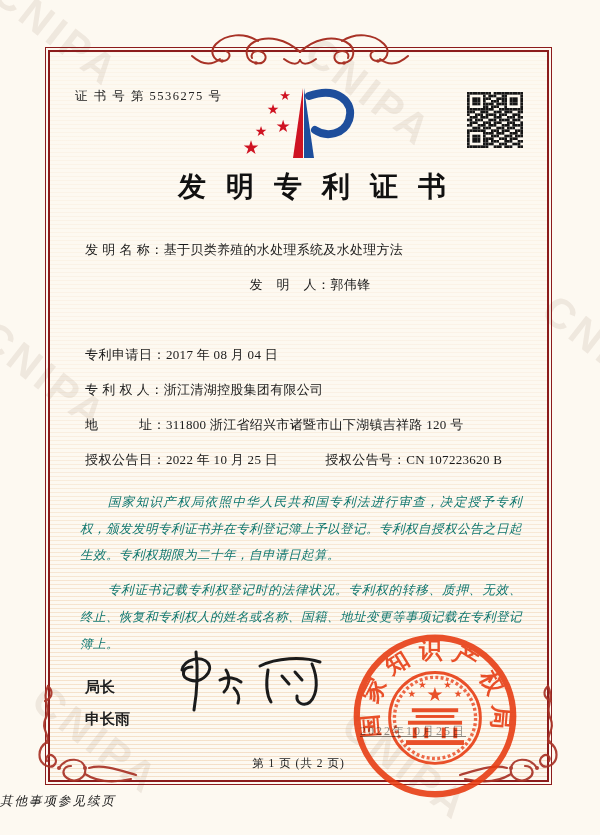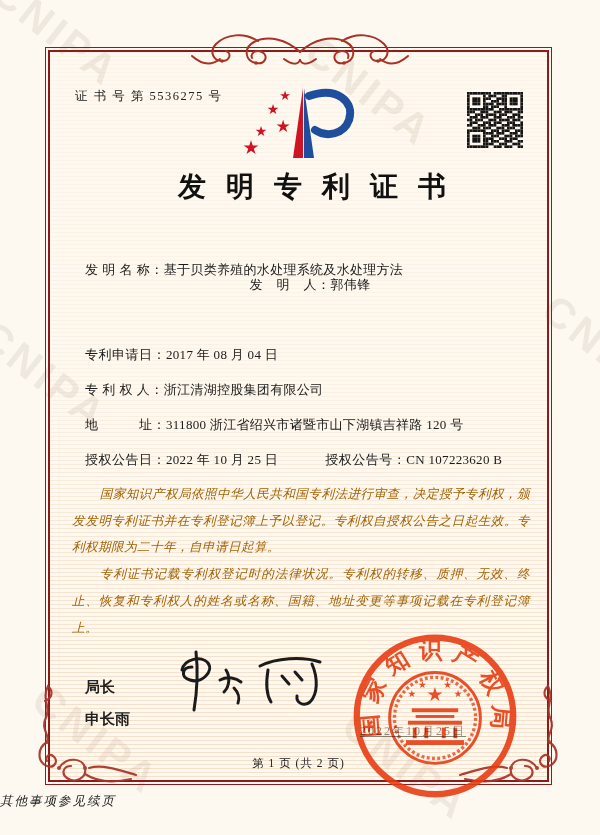--- a/index.html
+++ b/index.html
@@ -29,21 +29,21 @@
 
   .title{position:absolute;left:0;right:0;top:168px;text-align:center;
          font-size:28px;font-weight:700;color:#111;letter-spacing:20px;text-indent:20px;z-index:3;margin-left:24px;}
 
   .row{position:absolute;left:85px;width:450px;font-size:13px;color:#1a1a1a;z-index:3;white-space:nowrap;}
   .row .lbl{letter-spacing:.5px;}
   .row .val{letter-spacing:.3px;}
   .pair2{margin-left:44px;}
 
   .paras{position:absolute;left:72px;top:481px;width:458px;z-index:3;}
-  .paras p{margin:0;font-size:12.6px;line-height:2.12em;color:#a16207;
+  .paras p{margin:8px;font-size:12.6px;line-height:2.12em;color:#0f766e;
            font-style:italic;text-indent:2.2em;letter-spacing:.4px;text-align:justify;}
 
   .director{position:absolute;left:85px;top:671px;z-index:3;
             font-family:"Liberation Sans","DejaVu Sans",sans-serif;
             font-size:15px;font-weight:600;color:#222;line-height:32px;}
   .signature{position:absolute;left:168px;top:640px;z-index:4;}
 
   .seal{position:absolute;left:350px;top:631px;z-index:6;opacity:.95;}
   .seal-date{position:absolute;left:360px;top:723px;z-index:7;font-size:12px;color:#3c3c3c;
              letter-spacing:2px;opacity:.55;mix-blend-mode:multiply;text-decoration:underline;}
@@ -423,21 +423,21 @@
         <rect x="37.33" y="53.33" width="2.67" height="2.67"></rect>
         <rect x="40.00" y="53.33" width="2.67" height="2.67"></rect>
         <rect x="42.67" y="53.33" width="2.67" height="2.67"></rect>
         <rect x="50.67" y="53.33" width="2.67" height="2.67"></rect>
         <rect x="53.33" y="53.33" width="2.67" height="2.67"></rect>
       </svg>
   </div>
 
   <div class="title">发明专利证书</div>
 
-  <div class="row" style="top:241px;margin-top:20px;">
+  <div class="row" style="top:241px;">
     <span class="lbl">发 明 名 称：</span><span class="val">基于贝类养殖的水处理系统及水处理方法</span>
   </div>
   <div class="row" style="top:276px;text-align:center;">
     <span class="lbl">发　明　人：</span><span class="val">郭伟锋</span>
   </div>
   <div class="row" style="top:346px;">
     <span class="lbl">专利申请日：</span><span class="val">2017 年 08 月 04 日</span>
   </div>
   <div class="row" style="top:381px;">
     <span class="lbl">专 利 权 人：</span><span class="val">浙江清湖控股集团有限公司</span>

